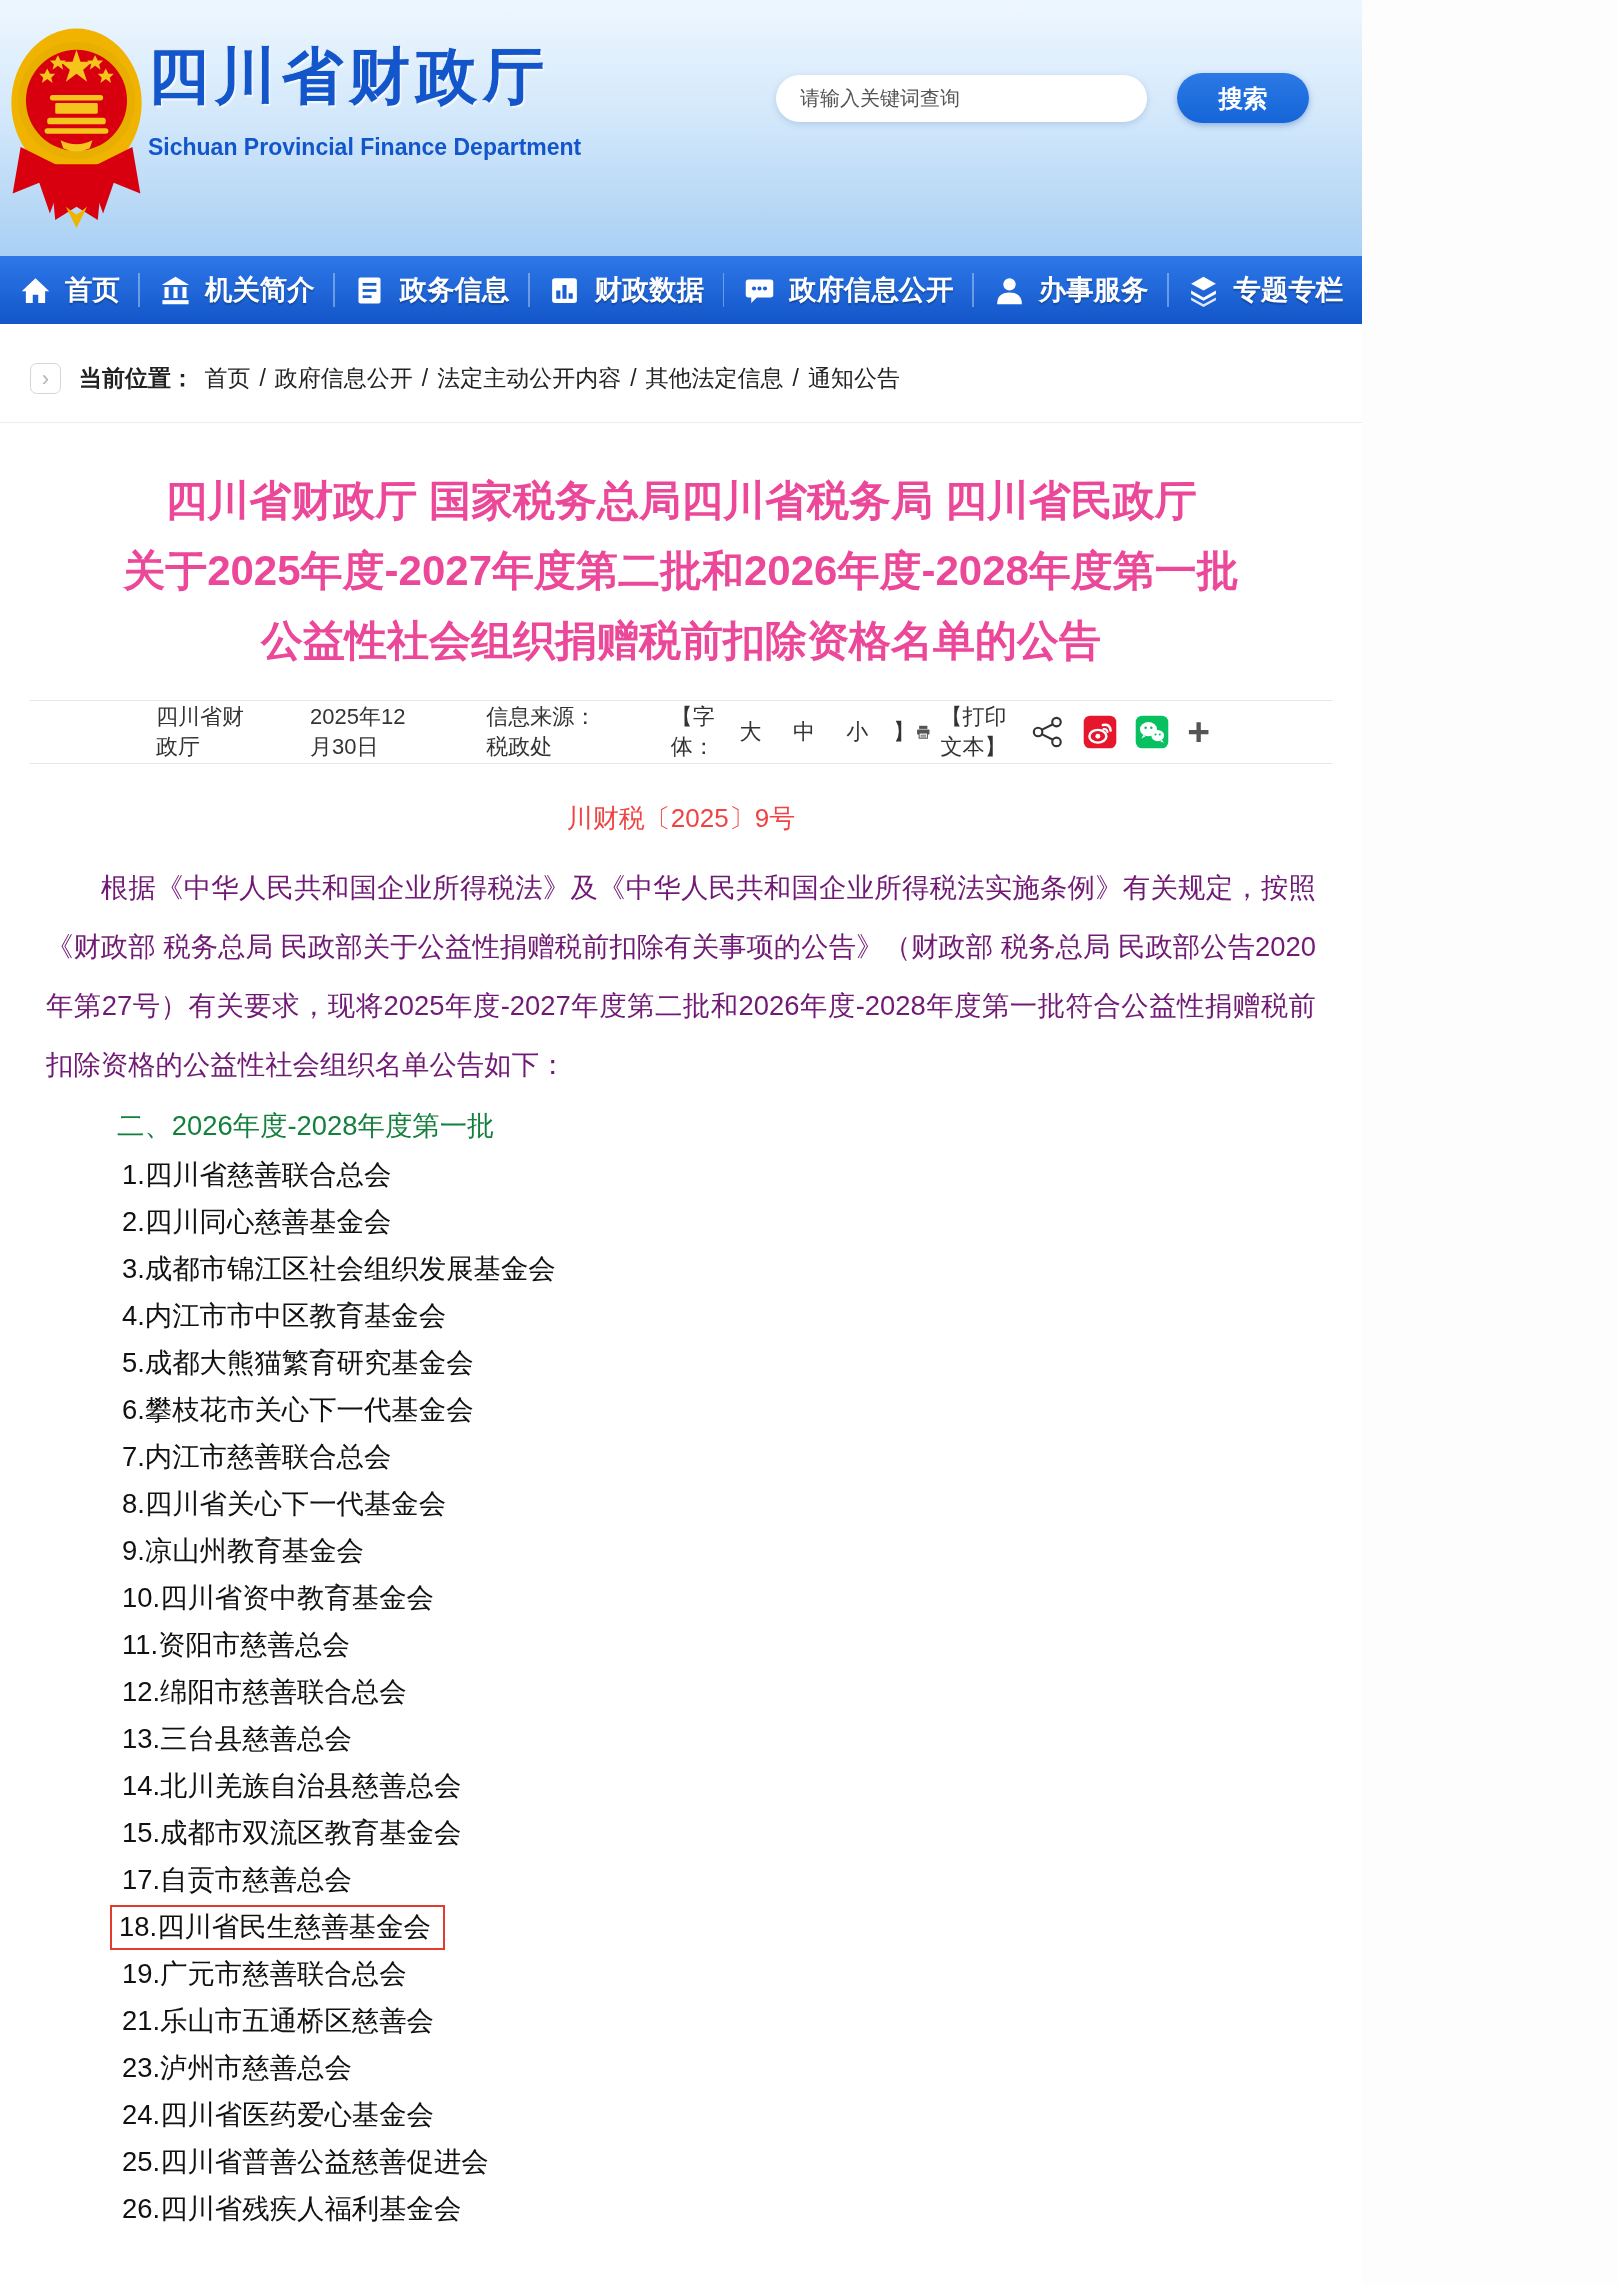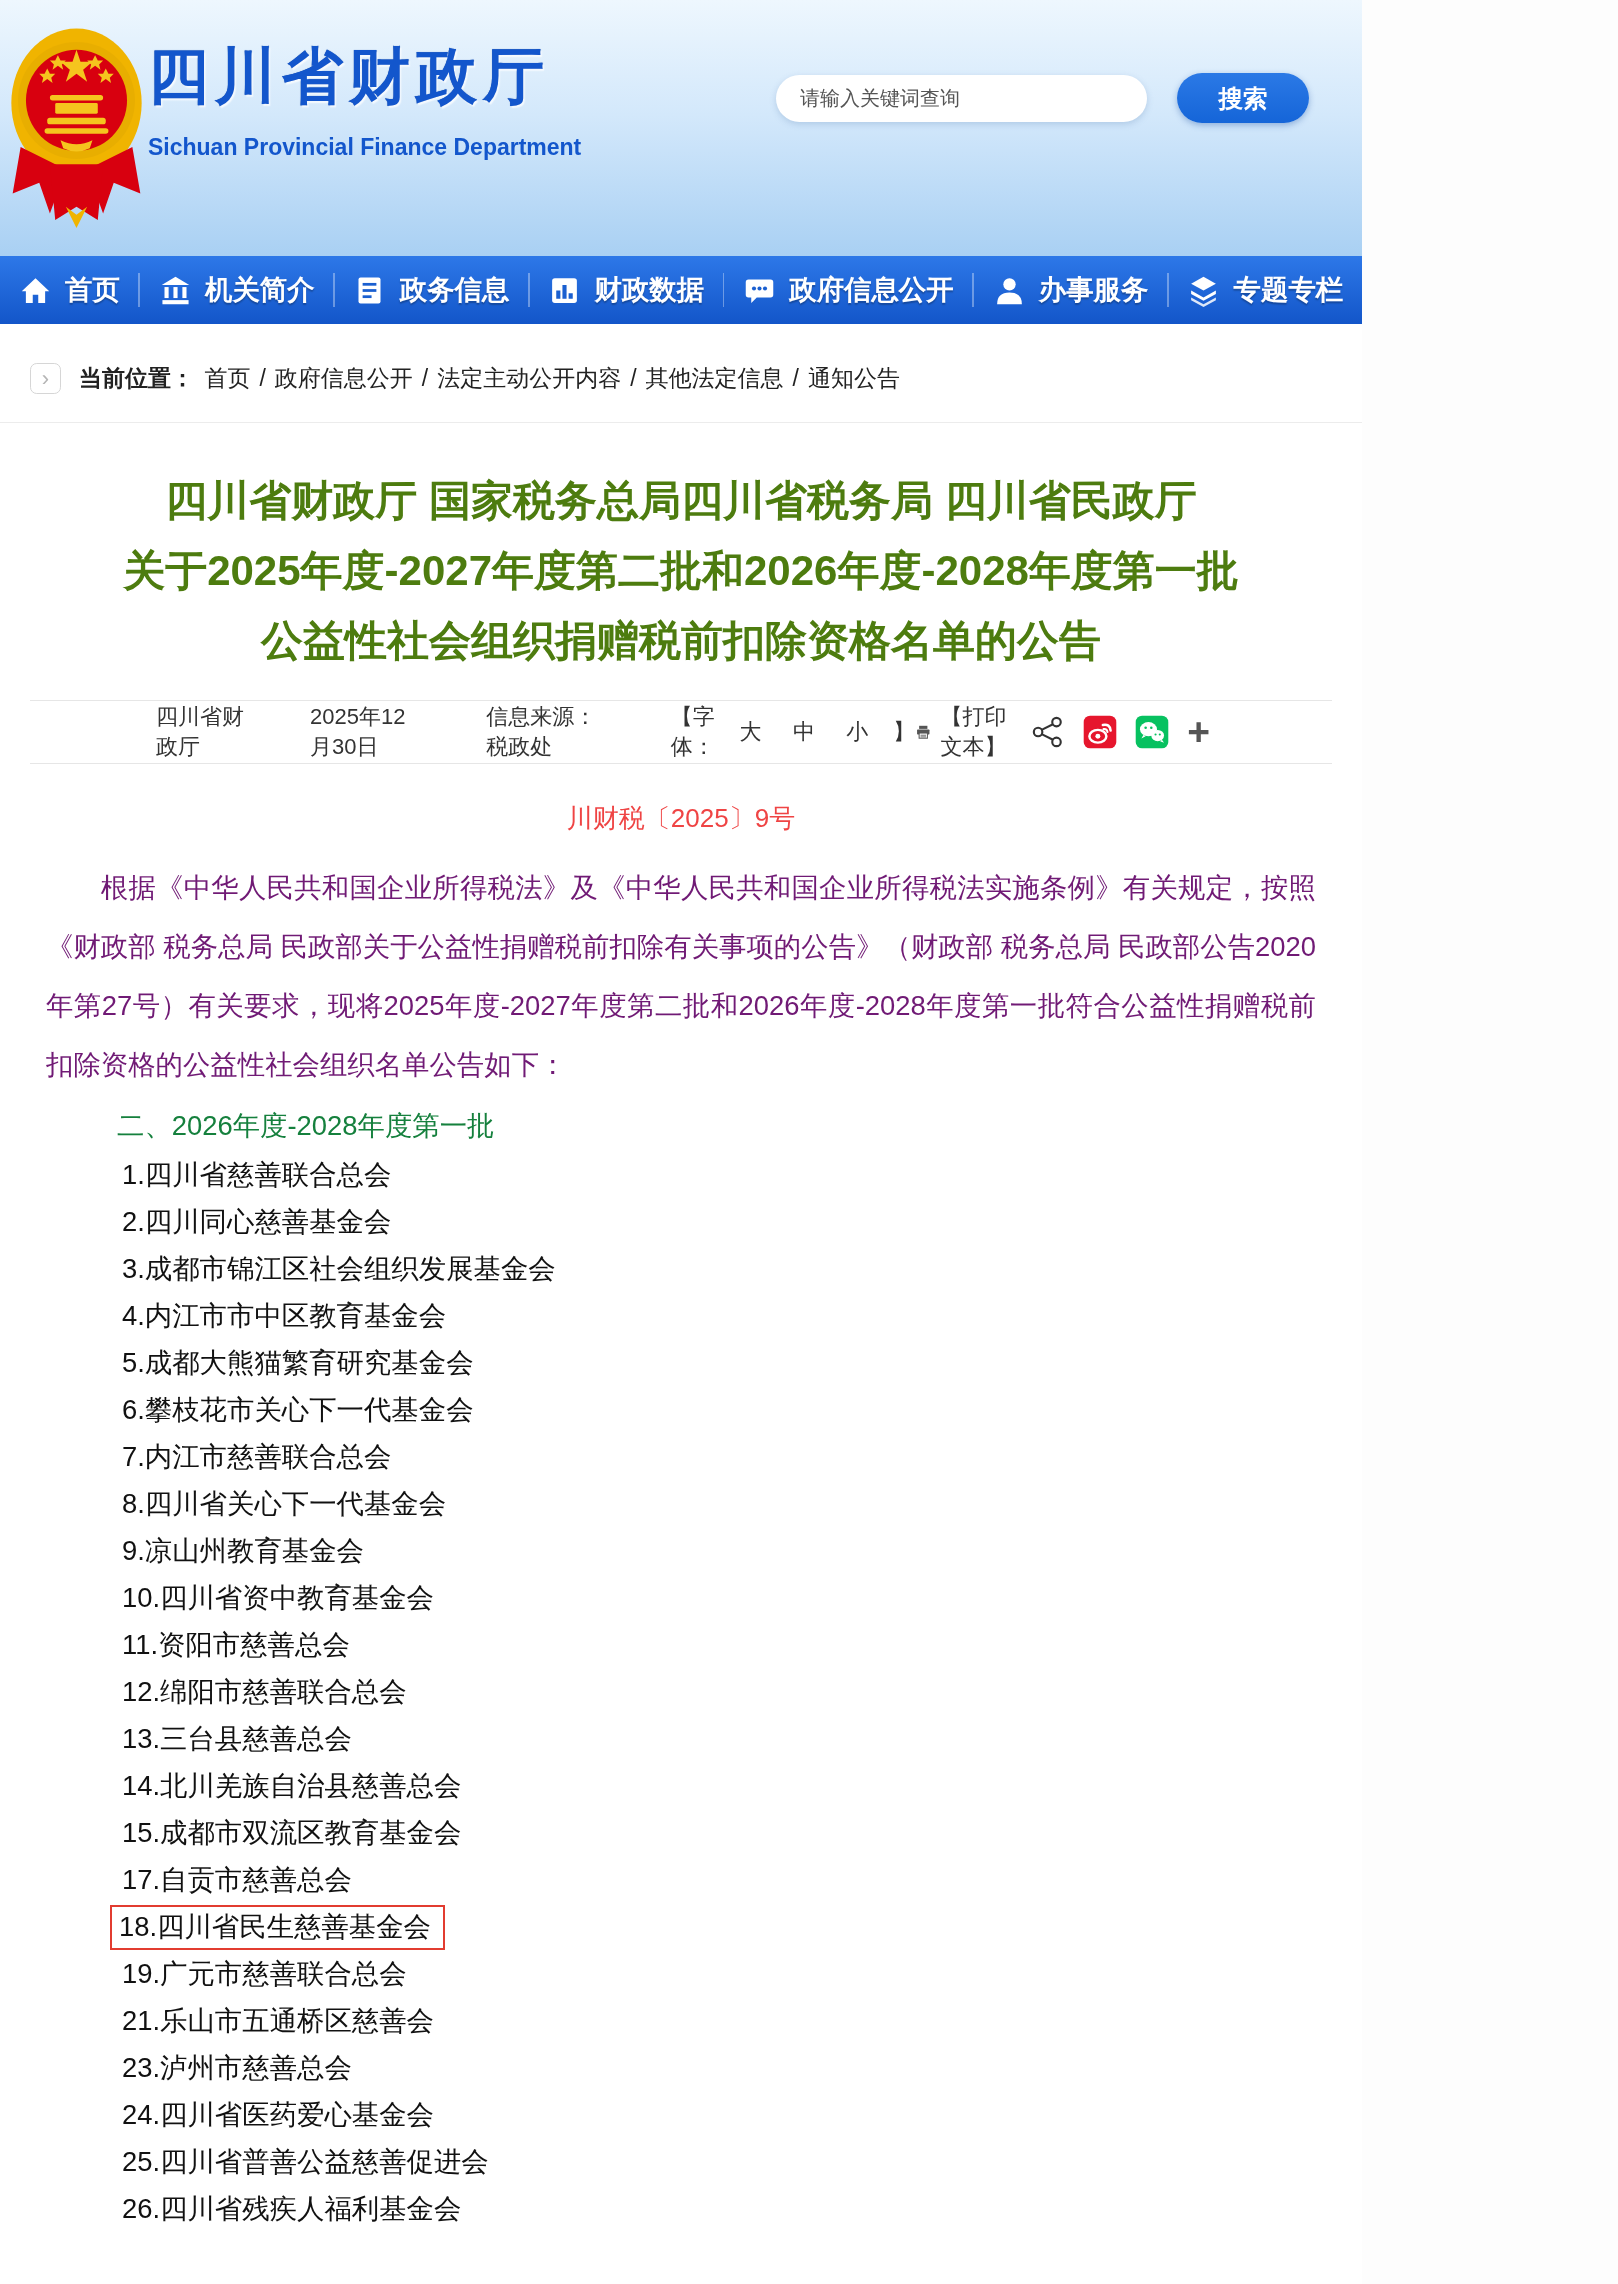--- a/index.html
+++ b/index.html
@@ -65,21 +65,21 @@
     width:31px; height:31px; border:1.5px solid #d6d6d6; border-radius:6.7px;
     color:#b5b5b5; font-size:22px; margin-right:18px; background:#fff;
   }
   .bc-label { font-weight:bold; margin-right:10.4px; }
   .bc-link { color:#222; text-decoration:none; cursor:pointer; }
   .bc-sep { margin:0 9px; color:#222; }
 
   
   .article-title {
     margin:43px 82px 0 82px; text-align:center;
-    font-size:42px; font-weight:bold; color:#4d7c0f; line-height:70px;
+    font-size:42px; font-weight:bold; color:#ec4899; line-height:70px;
   }
   .article-title span { display:block; }
 
   .meta-bar {
     margin:24px 30px 0 30px; height:64px;
     border-top:1.5px solid #e6e6e6; border-bottom:1.5px solid #e6e6e6;
     display:flex; align-items:center; font-size:22px; color:#333;
   }
   .meta-left { display:flex; align-items:center; gap:62px; padding-left:126px; }
   .meta-right { margin-left:auto; display:flex; align-items:center; gap:18px; padding-right:122px; }

